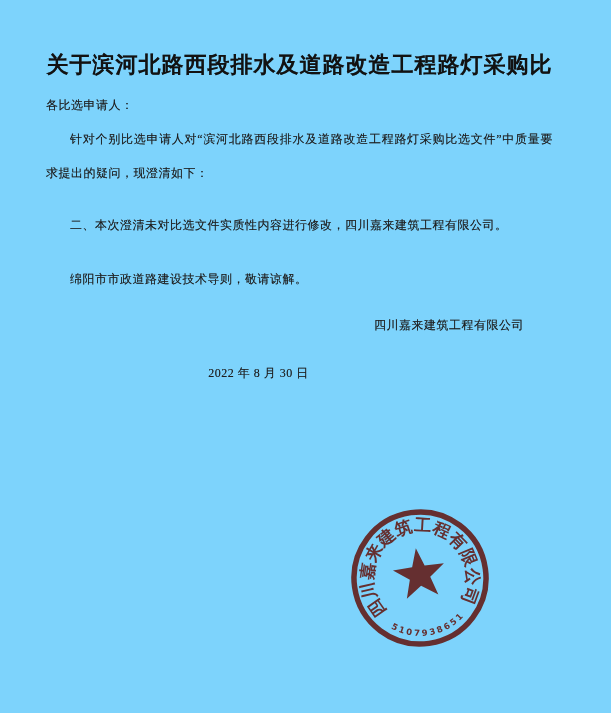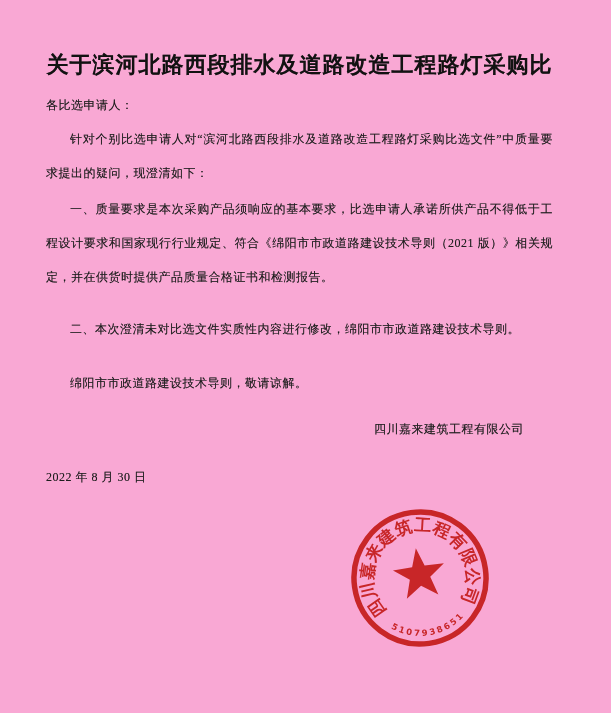--- a/index.html
+++ b/index.html
@@ -9,21 +9,21 @@
   }
   body {
     width: 611px;
     height: 713px;
     position: relative;
     font-family: "Liberation Serif", "DejaVu Serif", serif;
   }
   .doc-page {
     position: absolute;
     inset: 0;
-    background: #f9a8d4;
+    background: #7dd3fc;
     overflow: hidden;
     box-sizing: border-box;
     padding: 0 58px 0 46px;
     color: #1e1e1e;
   }
   .doc-title {
     margin: 46px 0 0 0;
     font-size: 22px;
     line-height: 38px;
     font-weight: bold;
@@ -50,21 +50,21 @@
   .par-2 { margin-top: 2px; }
   .par-3 { margin-top: 18px; }
   .par-4 { margin-top: 20px; }
   .signature {
     margin: 12px 0 0 0;
     text-align: right;
     padding-right: 29px;
   }
   .date-line {
     margin: 14px 0 1px 0;
-    text-align: left;
+    text-align: center;
     padding-right: 82px;
   }
   .seal {
     position: absolute;
     left: 347px;
     top: 505px;
     width: 146px;
     height: 146px;
     mix-blend-mode: multiply;
     opacity: 0.92;
@@ -90,23 +90,22 @@
 <div class="doc-page">
 
   <h1 class="doc-title">
     <span>关于滨河北路西段排水及道路改造工程路灯采购比</span><br>
   </h1>
 
   <p class="doc-body-line salutation">各比选申请人：</p>
 
   <p class="doc-par par-1">针对个别比选申请人对“滨河北路西段排水及道路改造工程路灯采购比选文件”中质量要求提出的疑问，现澄清如下：</p>
 
-  <p class="doc-par par-2">一、质量要求是本次采购产品须响应的基本要求，比选申请人承诺所供产品不得低于工程设计要求和国家现行行业规定、符合《绵阳市市政道路建设技术导则（2021 版）》相关规定，并在供货时提供产品质量合格证书和检测报告。</p>
 
-  <p class="doc-par par-3">二、本次澄清未对比选文件实质性内容进行修改，绵阳市市政道路建设技术导则。</p>
+  <p class="doc-par par-3">二、本次澄清未对比选文件实质性内容进行修改，四川嘉来建筑工程有限公司。</p>
 
   <p class="doc-par par-4">绵阳市市政道路建设技术导则，敬请谅解。</p>
 
   <p class="doc-body-line signature">四川嘉来建筑工程有限公司</p>
 
   <p class="doc-body-line date-line">2022 年 8 月 30 日</p>
 
   <svg class="seal" viewBox="0 0 146 146" aria-hidden="true">
     <defs>
       <path id="sealArcTop" d="M 37.0 103.2 A 47 47 0 1 1 109.0 103.2" fill="none"></path>

